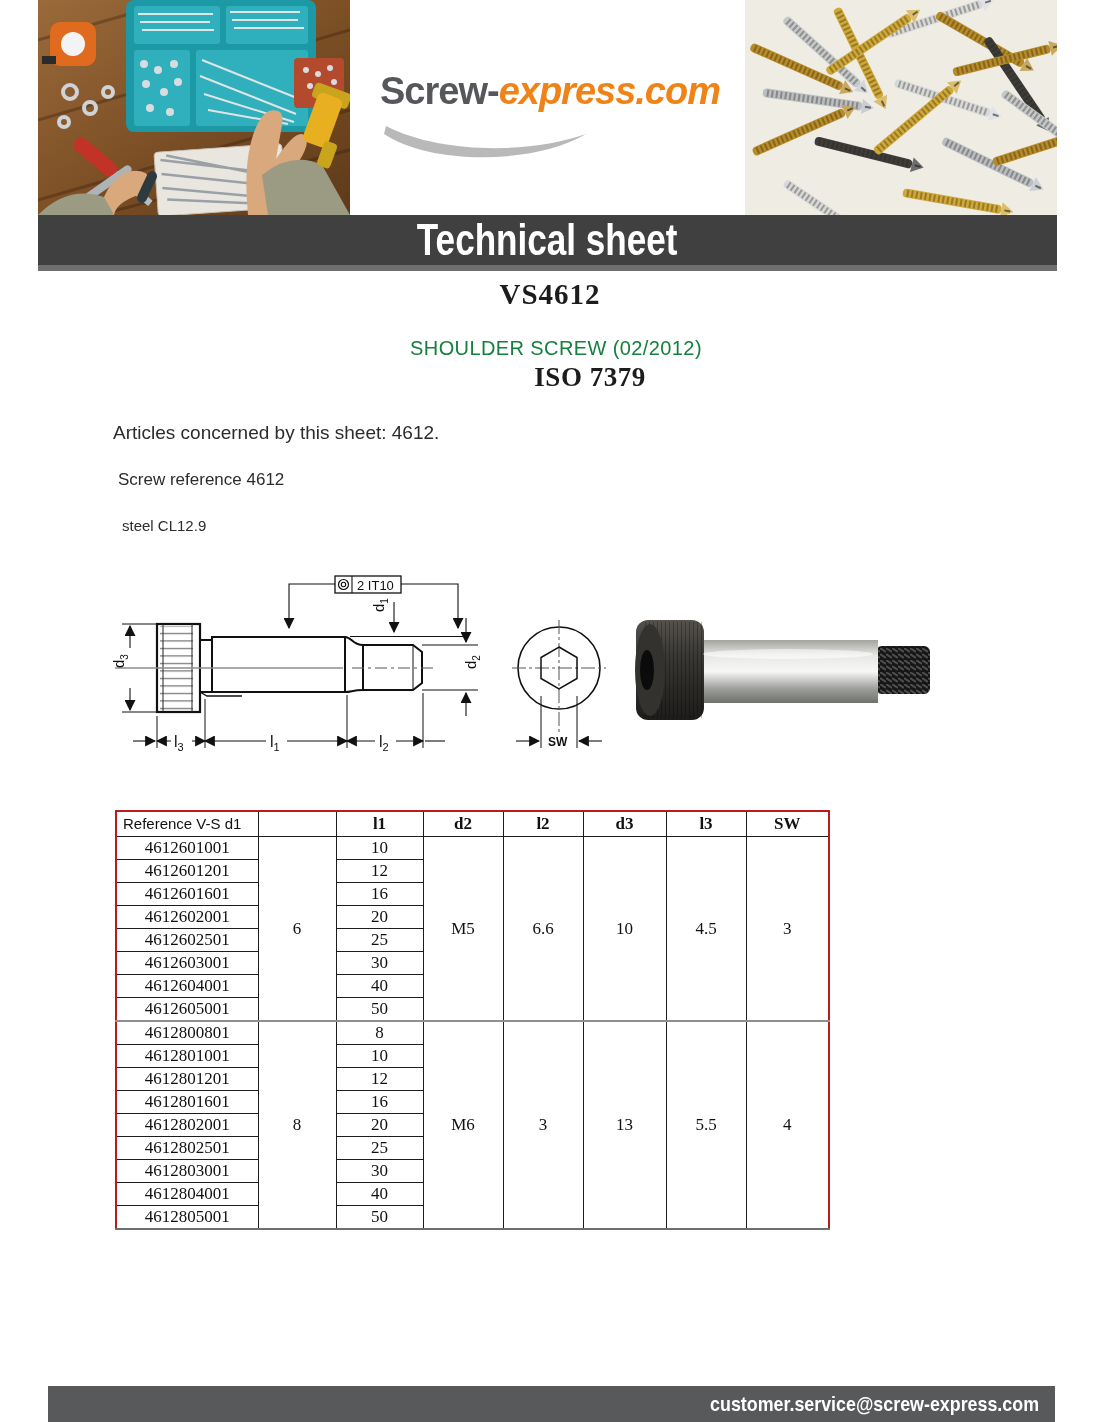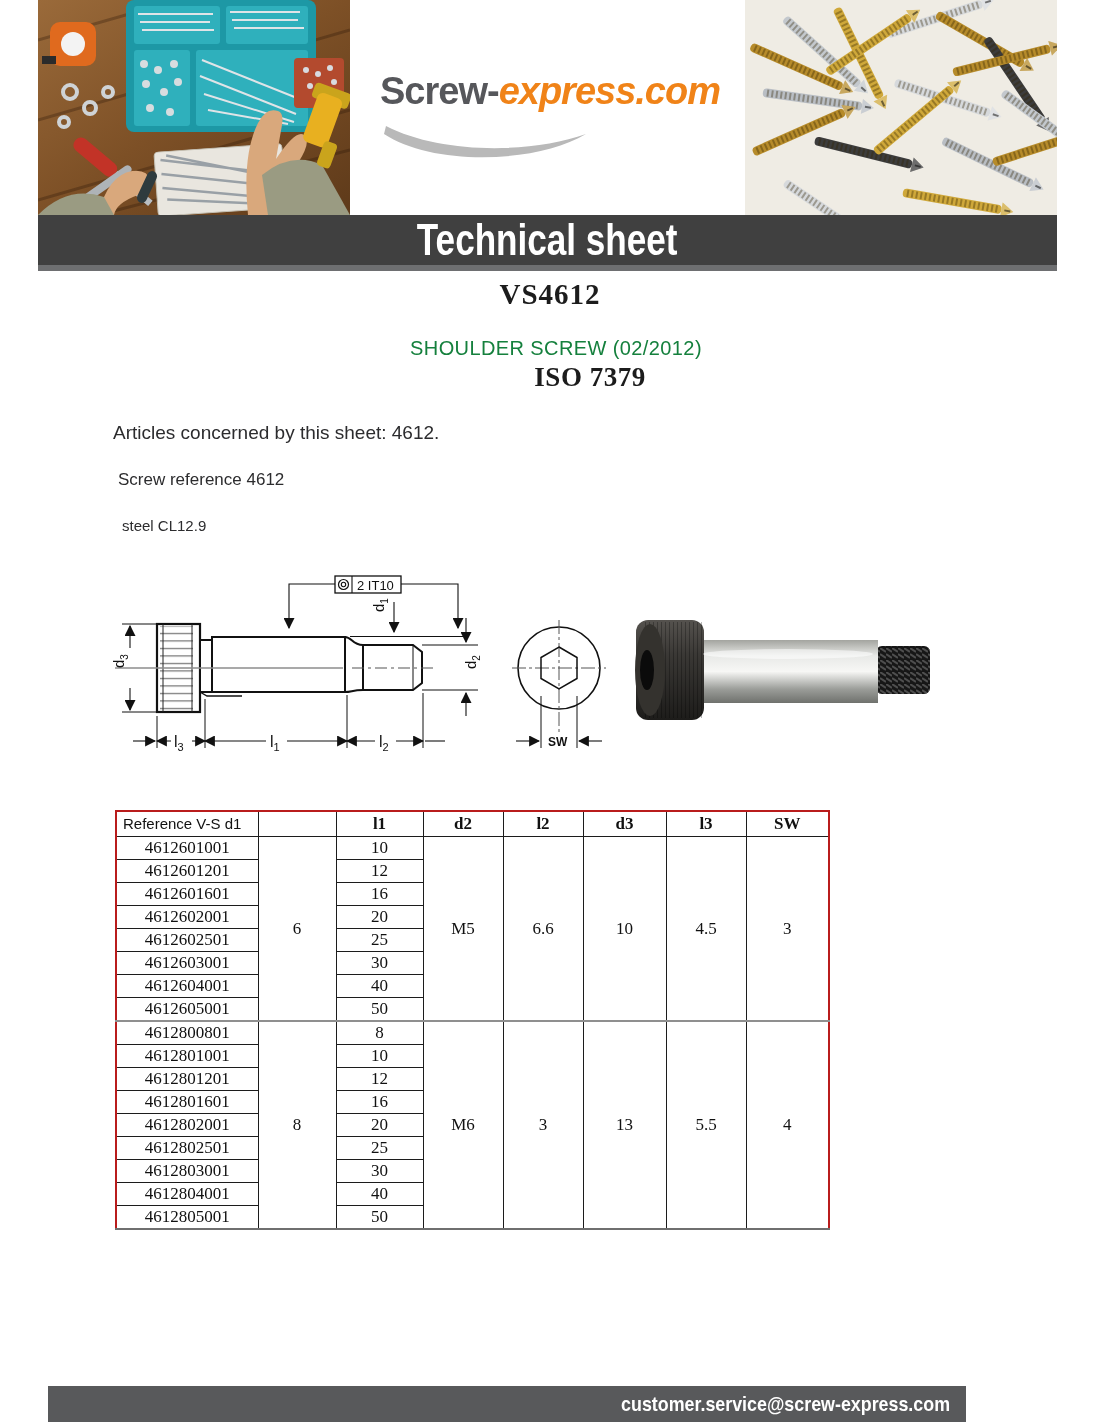--- a/index.html
+++ b/index.html
@@ -39,21 +39,21 @@
      border:2px solid #b91c1c;}
   .spec-table th,.spec-table td{border:1.5px solid #1c1c1c;text-align:center;padding:0;
      height:22px;line-height:22px;overflow:hidden;}
   .spec-table thead th{height:24px;line-height:24px;}
   .spec-table .h-ref{font-family:"Liberation Sans",sans-serif;font-weight:normal;font-size:15px;
      text-align:left;padding-left:6px;}
   .spec-table .h-dim{font-family:"Liberation Serif",serif;font-weight:bold;font-size:17px;}
   .spec-table tr.grp td{border-top:2.5px solid #8f8f8f;}
   .spec-table tbody{border-bottom:2px solid #6f6f6f;}
   
-  .footer-bar{left:48px;top:1386px;width:918px;height:36px;background:#58595b;}
+  .footer-bar{left:48px;top:1386px;width:1007px;height:36px;background:#58595b;}
   .footer-bar .cond{position:absolute;right:16px;top:0;display:inline-block;
      transform:scaleX(.85);transform-origin:right center;font-size:21px;font-weight:bold;
      color:#ffffff;line-height:36px;white-space:nowrap;}
   svg text{font-family:"Liberation Sans",sans-serif;}
 </style>
 </head>
 <body>
 
 <div class="page">
 

